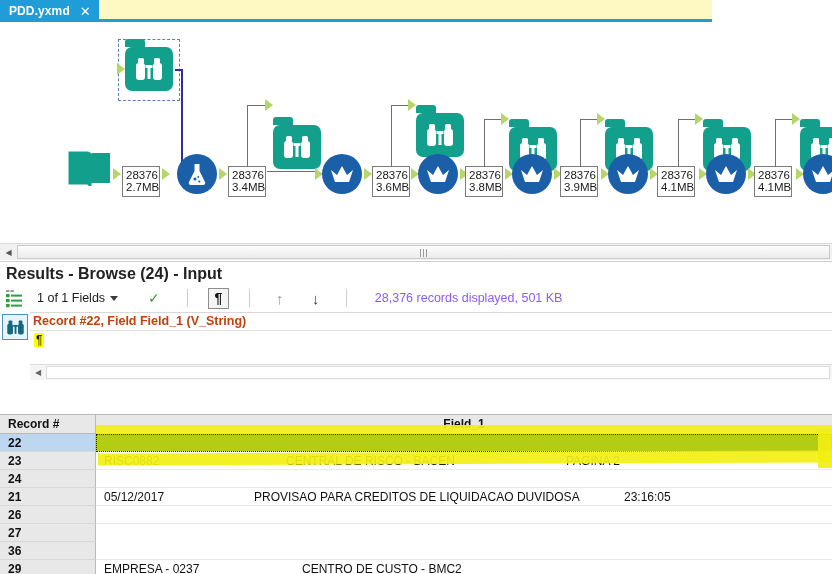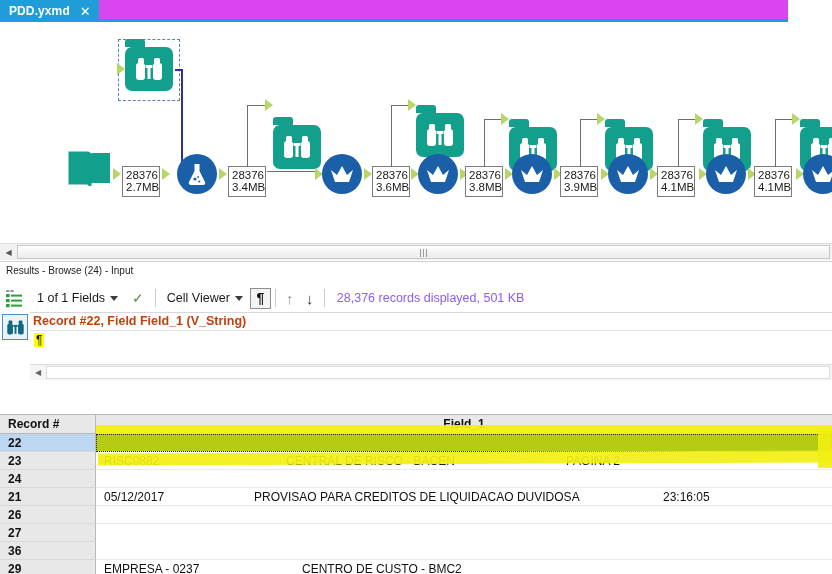--- a/index.html
+++ b/index.html
@@ -9,22 +9,22 @@
     overflow: hidden;
     background: #ffffff;
     font-family: "Liberation Sans", sans-serif;
     font-size: 12px;
     color: #111;
   }
   #app { position: relative; width: 832px; height: 574px; overflow: hidden; }
 
   
   .tabbar {
-    position: absolute; top: 0; left: 0; width: 788px; height: 22px;
-    background: #d946ef;
+    position: absolute; top: 0; left: 0; width: 712px; height: 22px;
+    background: #fef9c3;
     border-bottom: 3px solid #1f9dd9;
   }
   .tab {
     position: absolute; left: 0; top: 0; height: 22px;
     padding: 0 8px 0 9px;
     background: #1f9dd9;
     color: #ffffff;
     display: flex; align-items: center; gap: 10px;
     font-size: 12px; font-weight: 600;
     white-space: nowrap;
@@ -116,35 +116,35 @@
   }
 
   
   .results {
     position: absolute; top: 261px; left: 0; width: 832px; height: 313px;
     background: #ffffff;
     border-top: 1px solid #cfcfcf;
   }
   .results-title {
     height: 20px; padding: 3px 0 0 6px;
-    font-size: 10px; color: #222; background: #ffffff;
+    font-size: 16px; color: #222; background: #ffffff; font-weight: bold;
   }
   .rail {
     position: absolute; left: 0; top: 22px; width: 30px; height: 291px;
     background: #ffffff;
   }
   .rail-btn {
     width: 26px; height: 26px; margin: 2px auto 0 2px;
     display: flex; align-items: center; justify-content: center;
   }
   .rail-btn.selected { border: 1px solid #4a90c2; background: #e9f3fa; }
 
   .toolbar {
     position: absolute; left: 30px; top: 22px; width: 802px; height: 28px;
-    display: flex; align-items: center; gap: 0px;
+    display: flex; align-items: center; gap: 16px;
     background: #ffffff;
     font-size: 12.5px;
     color: #1a1a1a;
   }
   .tb-item { display: flex; align-items: center; gap: 5px; padding: 0 7px; height: 24px; }
   .caret-down { width: 0; height: 0; border-left: 4px solid transparent; border-right: 4px solid transparent; border-top: 5px solid #3b3b3b; }
   .check { color: #4b8b3b; font-size: 14px; line-height: 1; }
   .tb-sep { width: 1px; height: 18px; background: #cccccc; margin: 0 4px; }
   .pilcrow-btn {
     width: 21px; height: 21px; border: 1px solid #8e8e8e; background: #f4f4f4;
@@ -525,24 +525,20 @@
 
     <div class="toolbar">
       <div class="tb-item">
         <span>1 of 1 Fields</span>
         <span class="caret-down"></span>
       </div>
       <div class="tb-item">
         <span class="check">✓</span>
       </div>
       <div class="tb-sep"></div>
-      <div class="tb-item">
-        <span>Cell Viewer</span>
-        <span class="caret-down"></span>
-      </div>
       <div class="pilcrow-btn">¶</div>
       <div class="tb-sep"></div>
       <div class="arrow-btn up">↑</div>
       <div class="arrow-btn down">↓</div>
       <div class="tb-sep"></div>
       <div class="rec-count">28,376 records displayed, 501 KB</div>
     </div>
 
     <div class="cellviewer-hdr">Record #22, Field Field_1 (V_String)</div>
     <div class="cellviewer-body">
@@ -573,21 +569,21 @@
           </div>
           <div class="grid-row">
             <div class="cell-rec">24</div>
             <div class="cell-data"></div>
           </div>
           <div class="grid-row">
             <div class="cell-rec">21</div>
             <div class="cell-data">
               <span class="seg" style="left: 8px;">05/12/2017</span>
               <span class="seg" style="left: 158px;">PROVISAO PARA CREDITOS DE LIQUIDACAO DUVIDOSA</span>
-              <span class="seg" style="left: 567px;">23:16:05</span>
+              <span class="seg" style="left: 528px;">23:16:05</span>
             </div>
           </div>
           <div class="grid-row">
             <div class="cell-rec">26</div>
             <div class="cell-data"></div>
           </div>
           <div class="grid-row">
             <div class="cell-rec">27</div>
           </div>
           <div class="grid-row">

